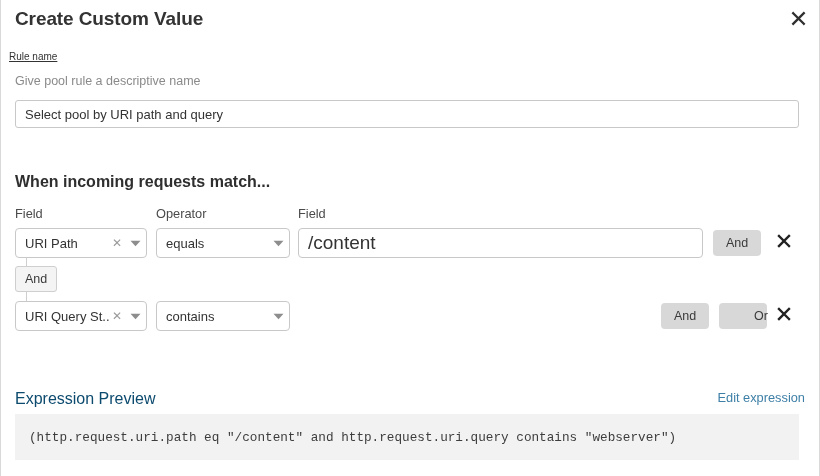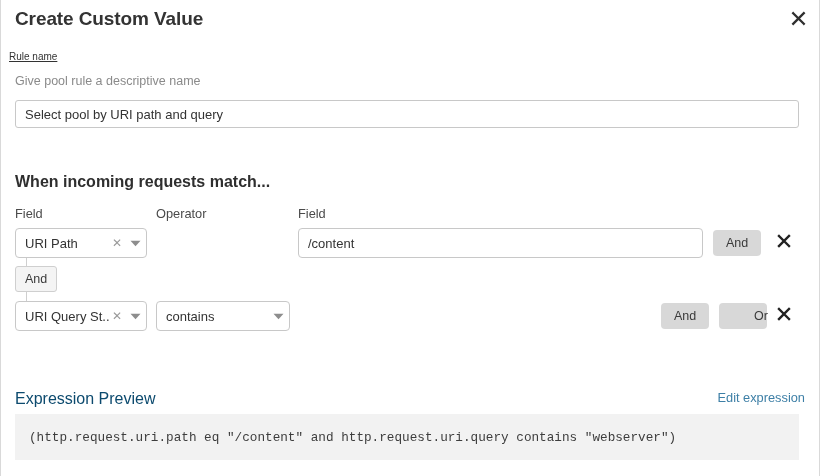--- a/index.html
+++ b/index.html
@@ -137,21 +137,21 @@
     flex: 0 0 auto;
     width: 22px;
     display: flex; align-items: center; justify-content: center;
     color: #8d8d8d;
     cursor: pointer;
   }
 
   .value-input {
     padding: 0 9px;
     font-family: "Liberation Sans", sans-serif;
-    font-size: 13px;
+    font-size: 19px;
     color: #333333;
     outline: none;
   }
   .value-1 { left: 297px; width: 405px; }
   .value-2 { left: 297px; width: 353px; }
 
   
   .logic-btn {
     position: absolute;
     height: 26px;
@@ -260,20 +260,28 @@
     <div class="control select-field">
       <span class="select-text">URI Path</span>
       <span class="clear-x">✕</span>
       <span class="chev">
         <svg width="11" height="7" viewBox="0 0 11 7" aria-hidden="true">
           <path d="M0.5 0.8 L5.5 6.2 L10.5 0.8 Z" fill="currentColor"></path>
         </svg>
       </span>
     </div>
 
+    <div class="control select-operator">
+      <span class="select-text">equals</span>
+      <span class="chev">
+        <svg width="11" height="7" viewBox="0 0 11 7" aria-hidden="true">
+          <path d="M0.5 0.8 L5.5 6.2 L10.5 0.8 Z" fill="currentColor"></path>
+        </svg>
+      </span>
+    </div>
 
     <input class="control value-input value-1" type="text" value="/content" placeholder="Enter value" style="">
 
     <button class="logic-btn btn-and-1">And</button>
 
     <div class="delete-x">
       <svg width="14" height="14" viewBox="0 0 14 14" aria-hidden="true">
         <path d="M2 2 L12 12 M12 2 L2 12" stroke="currentColor" stroke-width="2.4" stroke-linecap="square"></path>
       </svg>
     </div>

